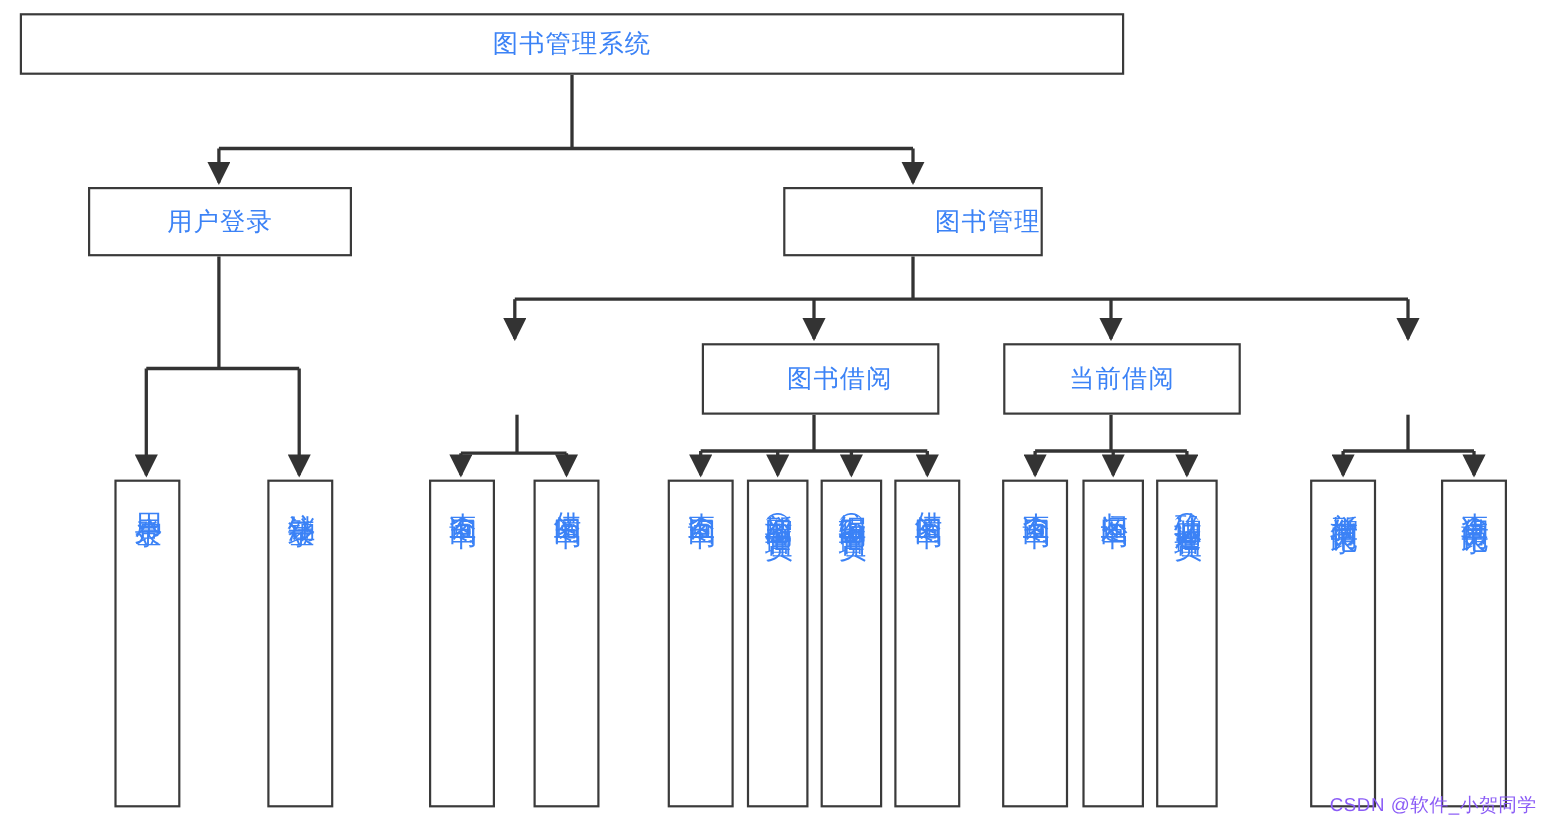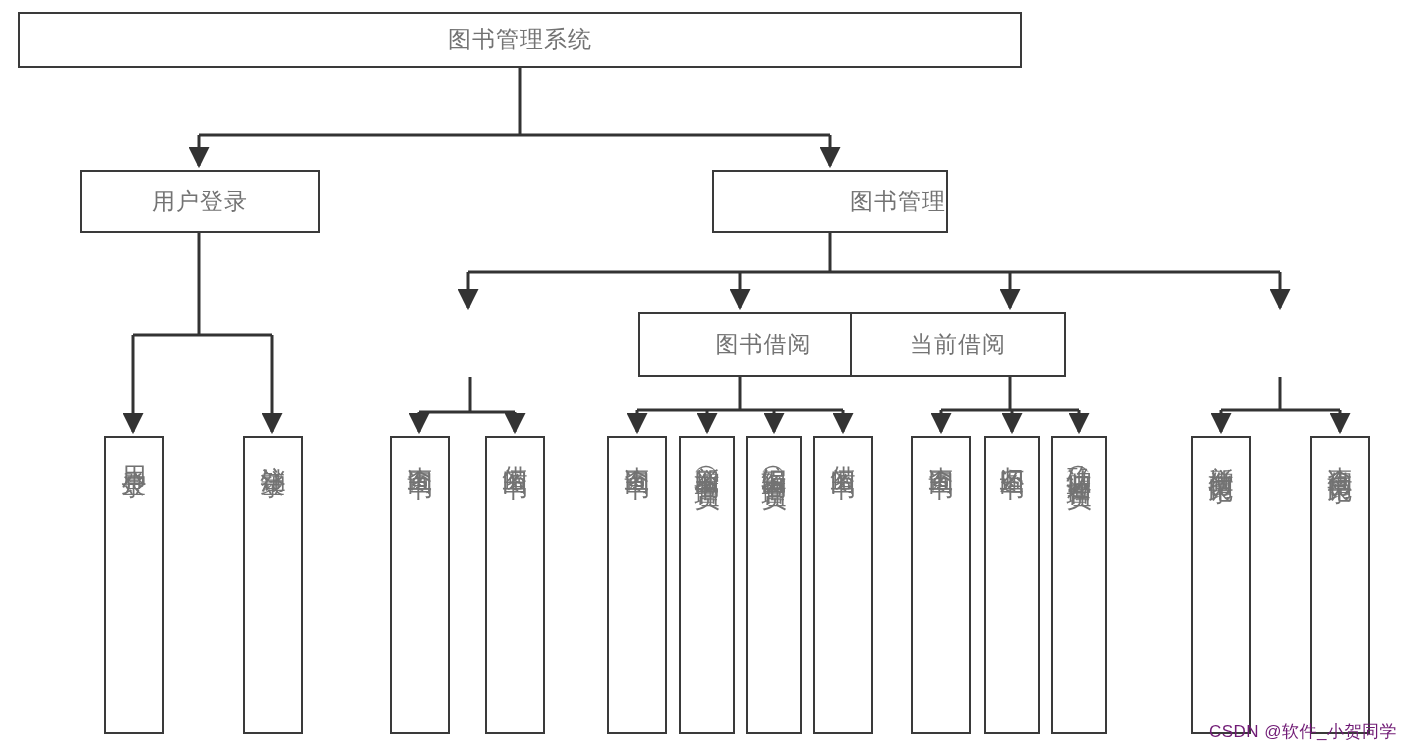--- a/index.html
+++ b/index.html
@@ -15,21 +15,21 @@
   svg#edges{position:absolute;left:0;top:0;width:1405px;height:747px;}
 
   .node{
     position:absolute;
     box-sizing:border-box;
     background:#ffffff;
     border:2.5px solid #3a3a3a;
     display:flex;
     align-items:center;
     justify-content:center;
-    color:#737373;
+    color:#3b82f6;
   }
   .node .label{
     display:block;
     text-align:center;
     line-height:1.18;
     white-space:pre;
   }
   
   .node.h .label{font-size:23px;letter-spacing:1px;}
   .node.root .label{font-size:23px;letter-spacing:1px;}
@@ -46,21 +46,21 @@
     font-size:25px;
     line-height:1.0;
     letter-spacing:3px;
     white-space:nowrap;
   }
 
   #watermark{
     position:absolute;
     right:8px;bottom:4px;
     font-size:17px;
-    color:#701a75;
+    color:#8b5cf6;
     letter-spacing:.5px;
     user-select:none;
     white-space:nowrap;
   }
 </style>
 </head>
 <body>
 
 <div id="diagram-root">
 
@@ -121,21 +121,21 @@
   <div class="node h" style="left:80px;top:170px;width:240px;height:63px;">
     <span class="label">用户登录</span>
   </div>
   <div class="node h" style="left:712px;top:170px;width:236px;height:63px;justify-content:flex-end;">
     <span class="label">图书管理</span>
   </div>
 
   <div class="node h" style="left:638px;top:312px;width:216px;height:65px;padding-left:35px;">
     <span class="label">图书借阅</span>
   </div>
-  <div class="node h" style="left:850px;top:312px;width:216px;height:65px;">
+  <div class="node h" style="left:912px;top:312px;width:216px;height:65px;">
     <span class="label">当前借阅</span>
   </div>
 
   <div class="node v" style="left:104px;top:436px;width:60px;height:298px;">
     <span class="label">用户登录</span>
   </div>
   <div class="node v" style="left:243px;top:436px;width:60px;height:298px;">
     <span class="label">注销登录</span>
   </div>
 

